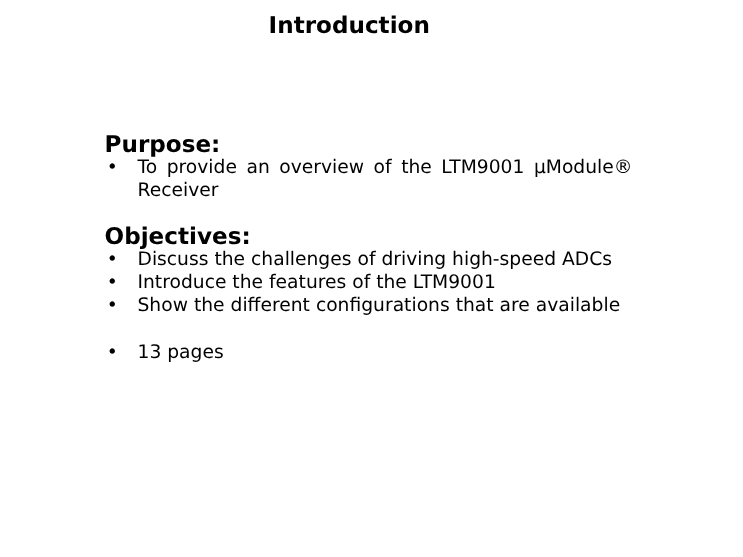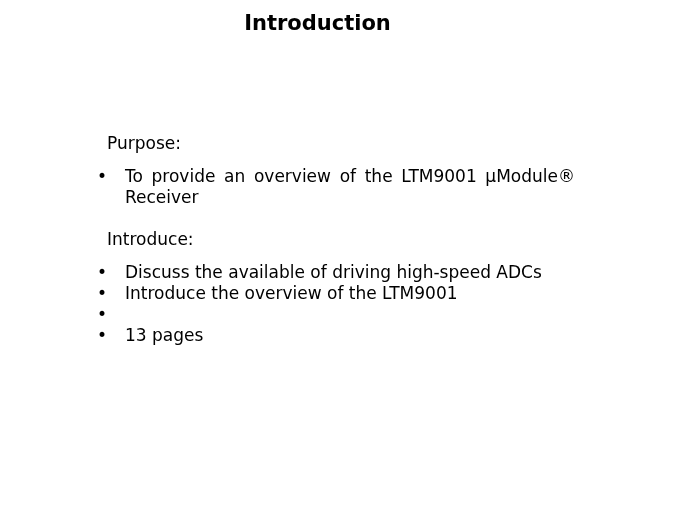--- a/index.html
+++ b/index.html
@@ -35,23 +35,23 @@
     font-size: 17px;
     line-height: 21px;
   }
   .section {
     margin: 0 0 21px 0;
   }
   .section:last-child {
     margin-bottom: 0;
   }
   .section-heading {
-    font-weight: normal;
-    margin: 12px;
-    font-size: 17px;
+    font-weight: bold;
+    margin: 0;
+    font-size: 21px;
     line-height: 21px;
   }
   .bullet-item {
     position: relative;
     padding-left: 30px;
     text-align: justify;
     margin: 0;
   }
   .bullet-item .bullet {
     position: absolute;
@@ -71,31 +71,32 @@
 
     <div class="section">
       <div class="section-heading">Purpose:</div>
       <div class="bullet-item">
         <span class="bullet">•</span>
         <span>To provide an overview of the LTM9001 µModule® Receiver</span>
       </div>
     </div>
 
     <div class="section">
-      <div class="section-heading">Introduce:</div>
+      <div class="section-heading">Objectives:</div>
       <div class="bullet-item">
         <span class="bullet">•</span>
-        <span>Discuss the available of driving high-speed ADCs</span>
+        <span>Discuss the challenges of driving high-speed ADCs</span>
       </div>
       <div class="bullet-item">
         <span class="bullet">•</span>
-        <span>Introduce the overview of the LTM9001</span>
+        <span>Introduce the features of the LTM9001</span>
       </div>
       <div class="bullet-item">
         <span class="bullet">•</span>
+        <span>Show the different configurations that are available</span>
       </div>
     </div>
 
     <div class="section">
       <div class="bullet-item">
         <span class="bullet">•</span>
         <span>13 pages</span>
       </div>
     </div>
 

